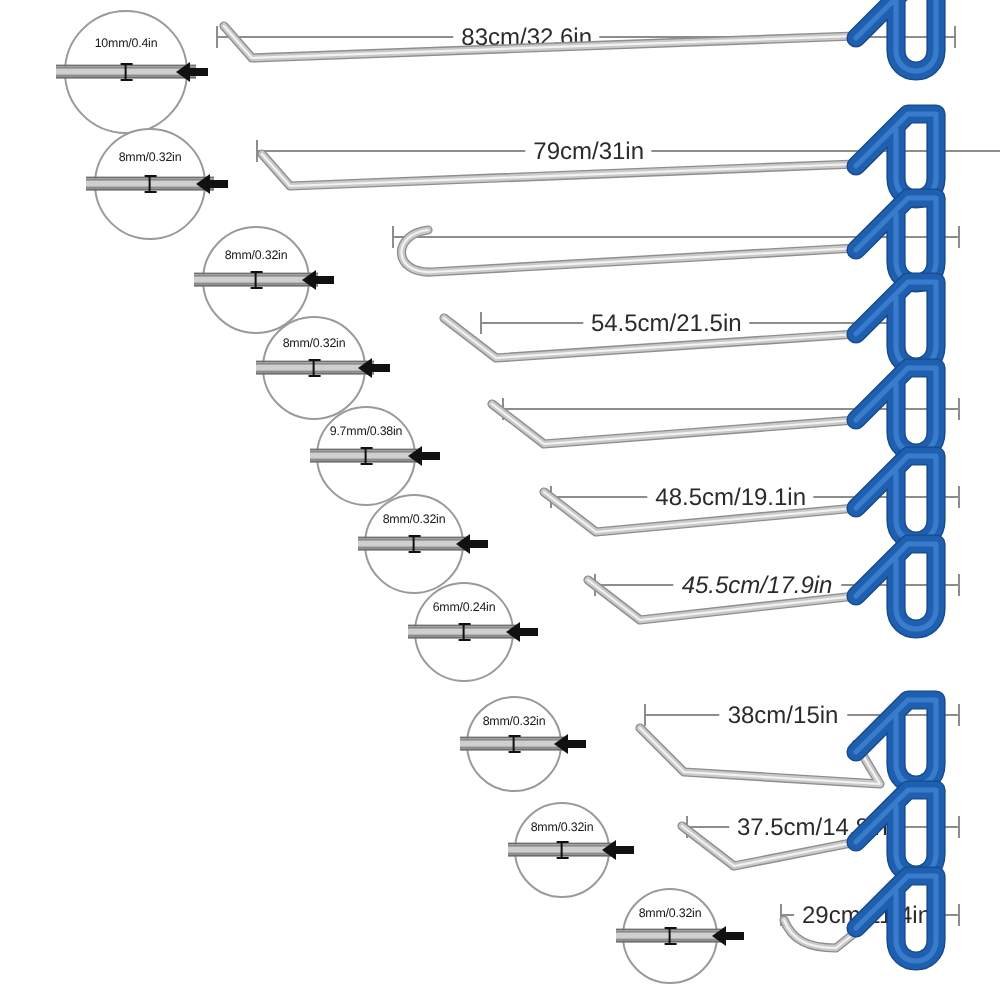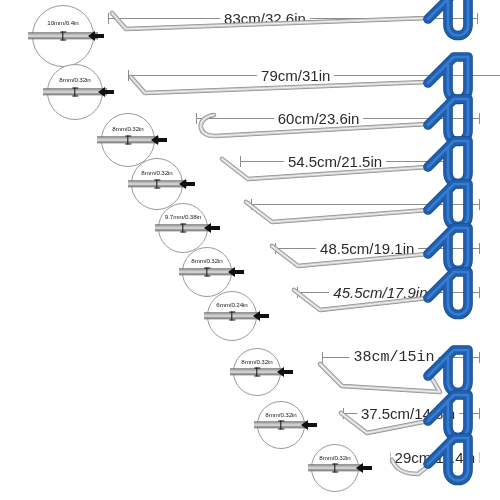--- a/index.html
+++ b/index.html
@@ -45,21 +45,21 @@
 
   
   .dim{position:absolute;height:11px;}
   .dim .dl{position:absolute;top:5px;height:1px;background:#8d8d8d;}
   .dim .dl.left{left:0;}
   .dim .cap{position:absolute;top:0;width:1px;height:11px;background:#8d8d8d;}
   .dim .cap.l{left:0;}
   .dim .cap.r{right:0;}
   .dim .dtext{
     position:absolute;top:50%;transform:translateY(-52%);
-    font-size:15px;color:#2b2b2b;white-space:nowrap;background:#fff;
+    font-size:12px;color:#2b2b2b;white-space:nowrap;background:#fff;
     padding:0 4px;font-family:"Liberation Sans", sans-serif;
   }
 
   
   .rodwrap{position:absolute;}
   .rodwrap svg{display:block;overflow:visible;}
 </style>
 </head>
 <body>
 
@@ -137,21 +137,20 @@
         <div class="dc-tick"></div>
       </div>
       <div class="arrow" style="left: 158px; top: 134.6px;">
         <div class="shaft"></div>
         <div class="head"></div>
       </div>
       <div class="dim" style="left: 196px; top: 113px; width: 284px;">
         <div class="dl left" style="width: 100%;"></div>
         <div class="cap l"></div>
         <div class="cap r"></div>
-        <div class="dtext" style="left: 40%; transform: translate(-40%, -52%);">60cm/23.6in</div>
       </div>
       <div class="rodwrap" style="left: 0px; top: 99px;">
         <svg width="500" height="70" viewBox="0 0 500 70">
           <path d="M 214 16 C 196 18 196 38 216 37 L 428 25" fill="none" stroke="#8e8e8e" stroke-width="4.6" stroke-linecap="round" stroke-linejoin="round"></path>
           <path d="M 214 16 C 196 18 196 38 216 37 L 428 25" fill="none" stroke="#c9c9c9" stroke-width="3.2" stroke-linecap="round" stroke-linejoin="round"></path>
           <path d="M 214 16 C 196 18 196 38 216 37 L 428 25" fill="none" stroke="#f2f2f2" stroke-width="1.1" stroke-linecap="round" stroke-linejoin="round"></path>
           <path d="M 428 26 L 454 0 L 468 0 L 468 32 C 468 46 448 46 448 32 L 448 8" fill="none" stroke="#174a8c" stroke-width="9.6" stroke-linecap="round" stroke-linejoin="round"></path>
           <path d="M 428 26 L 454 0 L 468 0 L 468 32 C 468 46 448 46 448 32 L 448 8" fill="none" stroke="#1f5fb0" stroke-width="8.2" stroke-linecap="round" stroke-linejoin="round"></path>
           <path d="M 428 26 L 454 0 L 468 0 L 468 32 C 468 46 448 46 448 32 L 448 8" fill="none" stroke="#3a7ccc" stroke-width="2.6" stroke-linecap="round" stroke-linejoin="round"></path>
         </svg>
@@ -291,21 +290,21 @@
         <div class="dc-tick"></div>
       </div>
       <div class="arrow" style="left: 284px; top: 366.6px;">
         <div class="shaft"></div>
         <div class="head"></div>
       </div>
       <div class="dim" style="left: 322px; top: 352px; width: 158px;">
         <div class="dl left" style="width: 100%;"></div>
         <div class="cap l"></div>
         <div class="cap r"></div>
-        <div class="dtext" style="left: 40%; transform: translate(-40%, -52%); font-family: Liberation Mono, monospace;">38cm/15in</div>
+        <div class="dtext" style="left: 40%; transform: translate(-40%, -52%);">38cm/15in</div>
       </div>
       <div class="rodwrap" style="left: 0px; top: 350px;">
         <svg width="500" height="70" viewBox="0 0 500 70">
           <path d="M 320 14 L 342 36 L 440 42 L 428 22" fill="none" stroke="#8e8e8e" stroke-width="4.6" stroke-linecap="round" stroke-linejoin="round"></path>
           <path d="M 320 14 L 342 36 L 440 42 L 428 22" fill="none" stroke="#c9c9c9" stroke-width="3.2" stroke-linecap="round" stroke-linejoin="round"></path>
           <path d="M 320 14 L 342 36 L 440 42 L 428 22" fill="none" stroke="#f2f2f2" stroke-width="1.1" stroke-linecap="round" stroke-linejoin="round"></path>
           <path d="M 428 26 L 454 0 L 468 0 L 468 32 C 468 46 448 46 448 32 L 448 8" fill="none" stroke="#174a8c" stroke-width="9.6" stroke-linecap="round" stroke-linejoin="round"></path>
           <path d="M 428 26 L 454 0 L 468 0 L 468 32 C 468 46 448 46 448 32 L 448 8" fill="none" stroke="#1f5fb0" stroke-width="8.2" stroke-linecap="round" stroke-linejoin="round"></path>
           <path d="M 428 26 L 454 0 L 468 0 L 468 32 C 468 46 448 46 448 32 L 448 8" fill="none" stroke="#3a7ccc" stroke-width="2.6" stroke-linecap="round" stroke-linejoin="round"></path>
         </svg>

